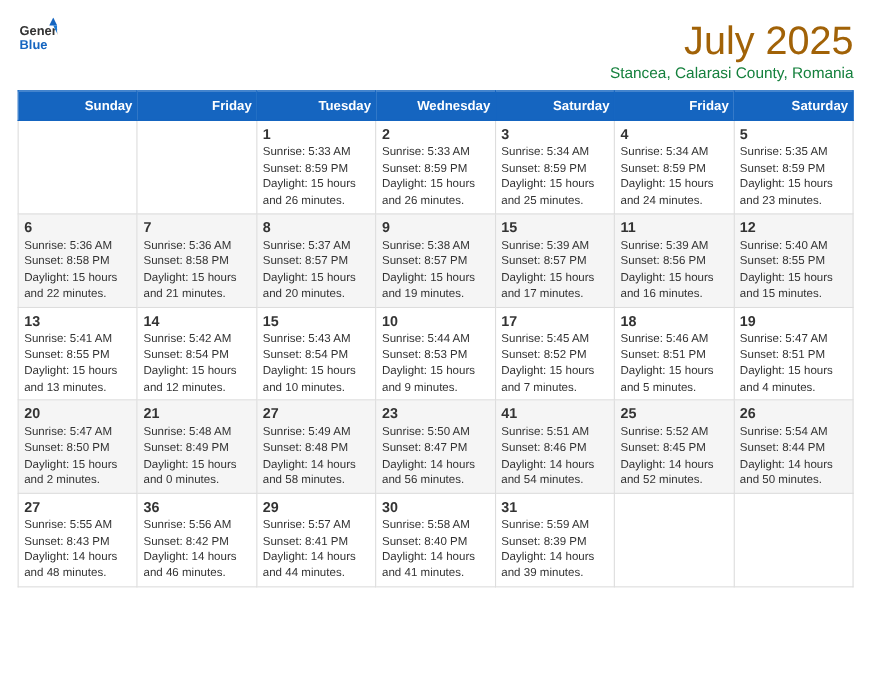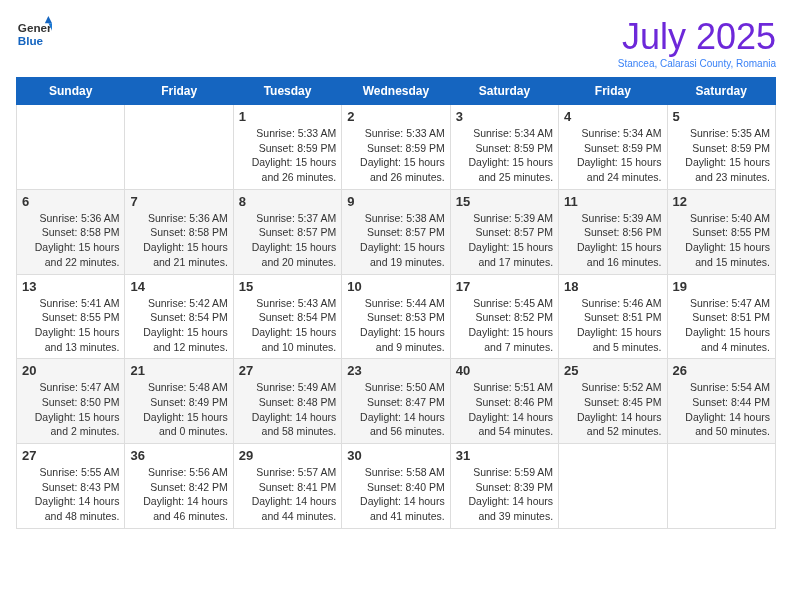--- a/index.html
+++ b/index.html
@@ -23,38 +23,38 @@
     .logo-icon {
       width: 36px;
       height: 36px;
       margin-right: 4px;
     }
     .title-section {
       text-align: right;
     }
     .month-title {
       font-size: 36px;
-      color: #6d28d9;
+      color: #a16207;
       font-weight: normal;
     }
     .subtitle {
-      font-size: 10px;
-      color: #3b82f6;
+      font-size: 14px;
+      color: #15803d;
       margin-left: 44px;
     }
     .calendar {
       width: 100%;
       border-collapse: collapse;
       font-size: 11px;
     }
     .calendar th {
       background: #1565c0;
       color: #fff;
       padding: 6px 4px;
-      text-align: center;
+      text-align: right;
       font-size: 12px;
       border: 1px solid #1565c0;
     }
     .calendar td {
       vertical-align: top;
       padding: 4px 5px;
       border: 1px solid #ddd;
       width: calc(100% / 7);
       min-height: 80px;
       background: #fff;
@@ -66,21 +66,20 @@
       font-size: 13px;
       font-weight: bold;
       color: #333;
       display: block;
       margin-bottom: 2px;
     }
     .day-info {
       color: #333;
       line-height: 1.4;
       font-size: 10.5px;
-      text-align: right;
     }
     .empty-cell {
       background: #fff !important;
     }
     .calendar tr:nth-child(even) .empty-cell {
       background: #f5f5f5 !important;
     }
   </style>
 </head>
 <body>
@@ -209,21 +208,21 @@
         </td>
         <td>
           <span class="day-number">27</span>
           <div class="day-info">Sunrise: 5:49 AM<br>Sunset: 8:48 PM<br>Daylight: 14 hours<br>and 58 minutes.</div>
         </td>
         <td>
           <span class="day-number">23</span>
           <div class="day-info">Sunrise: 5:50 AM<br>Sunset: 8:47 PM<br>Daylight: 14 hours<br>and 56 minutes.</div>
         </td>
         <td>
-          <span class="day-number">40</span>
+          <span class="day-number">41</span>
           <div class="day-info">Sunrise: 5:51 AM<br>Sunset: 8:46 PM<br>Daylight: 14 hours<br>and 54 minutes.</div>
         </td>
         <td>
           <span class="day-number">25</span>
           <div class="day-info">Sunrise: 5:52 AM<br>Sunset: 8:45 PM<br>Daylight: 14 hours<br>and 52 minutes.</div>
         </td>
         <td>
           <span class="day-number">26</span>
           <div class="day-info">Sunrise: 5:54 AM<br>Sunset: 8:44 PM<br>Daylight: 14 hours<br>and 50 minutes.</div>
         </td>

